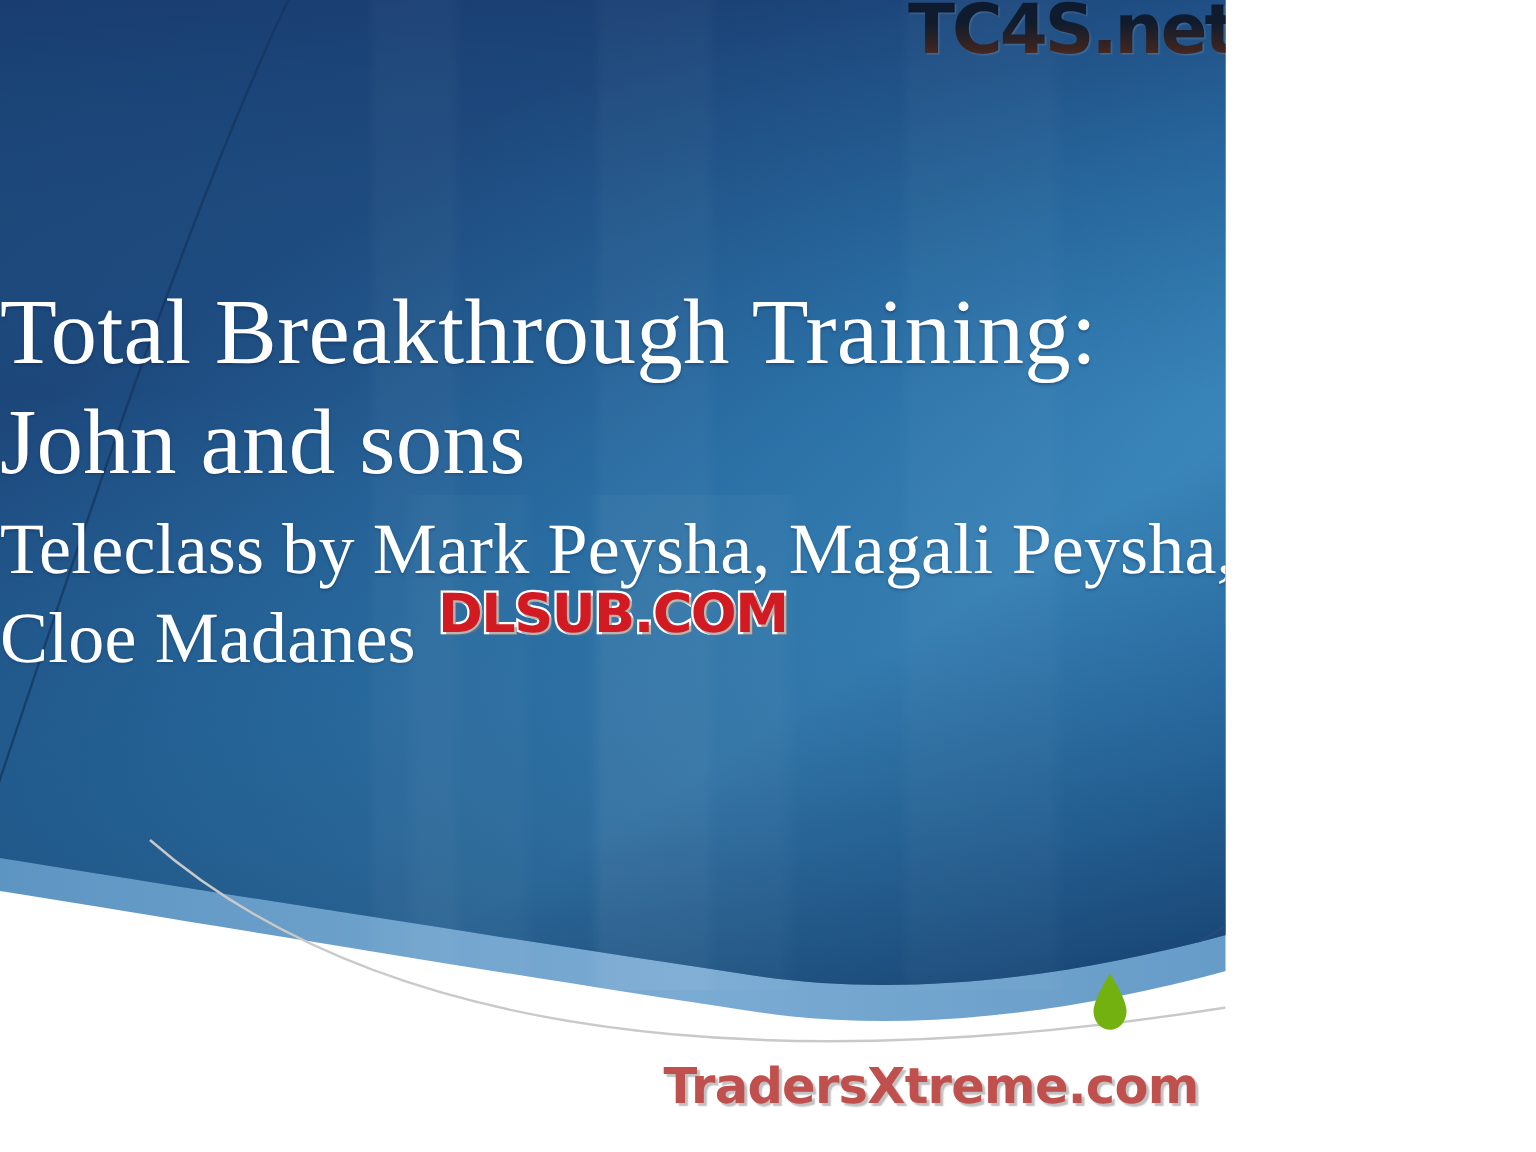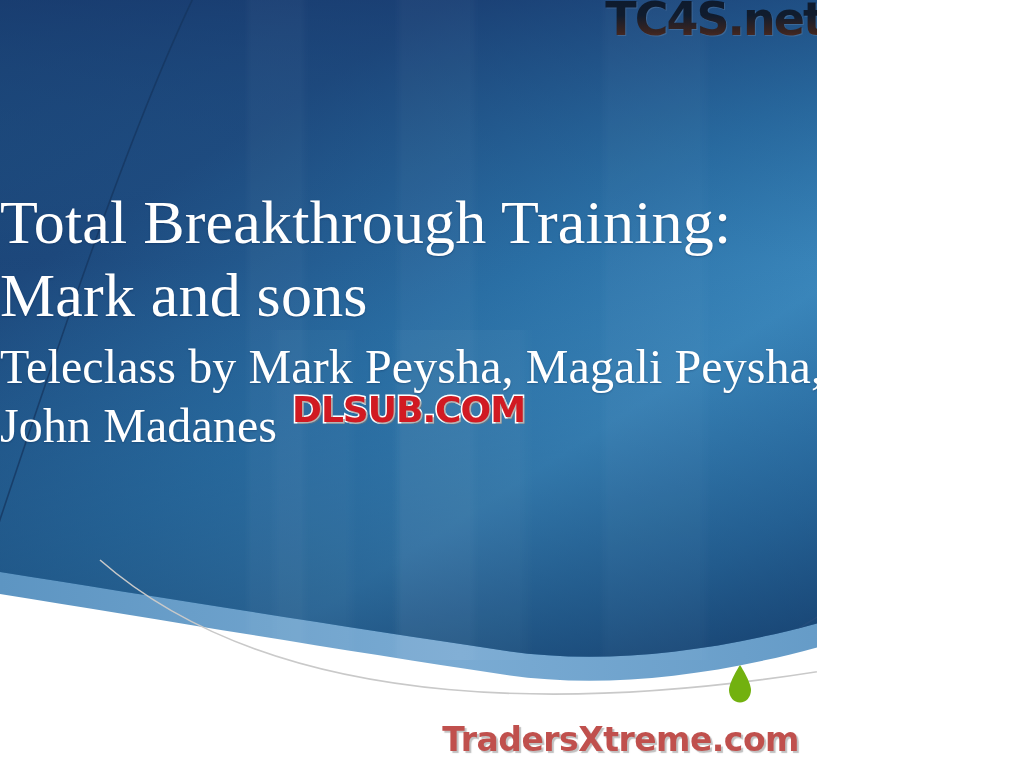--- a/index.html
+++ b/index.html
@@ -146,21 +146,21 @@
     -webkit-background-clip: text;
     background-clip: text;
     color: transparent;
     filter: drop-shadow(1px 1px 0 rgba(255,255,255,.12));
   }
 
   
   .logo {
     position: absolute;
     right: 10px;
-    bottom: 4px;
+    bottom: 20px;
     width: 330px;
     height: 100px;
     text-align: right;
   }
   .leaf-icon {
     position: absolute;
     right: 52px;
     top: 0px;
     width: 30px;
     height: 40px;
@@ -229,25 +229,25 @@
   </svg>
 
   <div class="streaks"></div>
   <div class="streaks-v"></div>
 
   <div class="tc4s">TC4S.net</div>
 
   <div class="text-block">
     <h1 class="title">
       <span>Total Breakthrough Training:</span><br>
-      <span>Mark and sons</span>
+      <span>John and sons</span>
     </h1>
     <p class="subtitle">
       <span>Teleclass by Mark Peysha, Magali Peysha, and</span><br>
-      <span>John Madanes</span>
+      <span>Cloe Madanes</span>
     </p>
   </div>
 
   <div class="dlsub">DLSUB.COM</div>
 
   <div class="logo">
     <svg class="leaf-icon" viewBox="0 0 30 40">
       <path d="M15 1 C15 1 26 18 26 26 C26 33.2 21.1 38.5 15 38.5 C8.9 38.5 4 33.2 4 26 C4 18 15 1 15 1 Z" fill="#72b10f"></path>
     </svg>
     <div class="logo-text">TradersXtreme.com</div>

